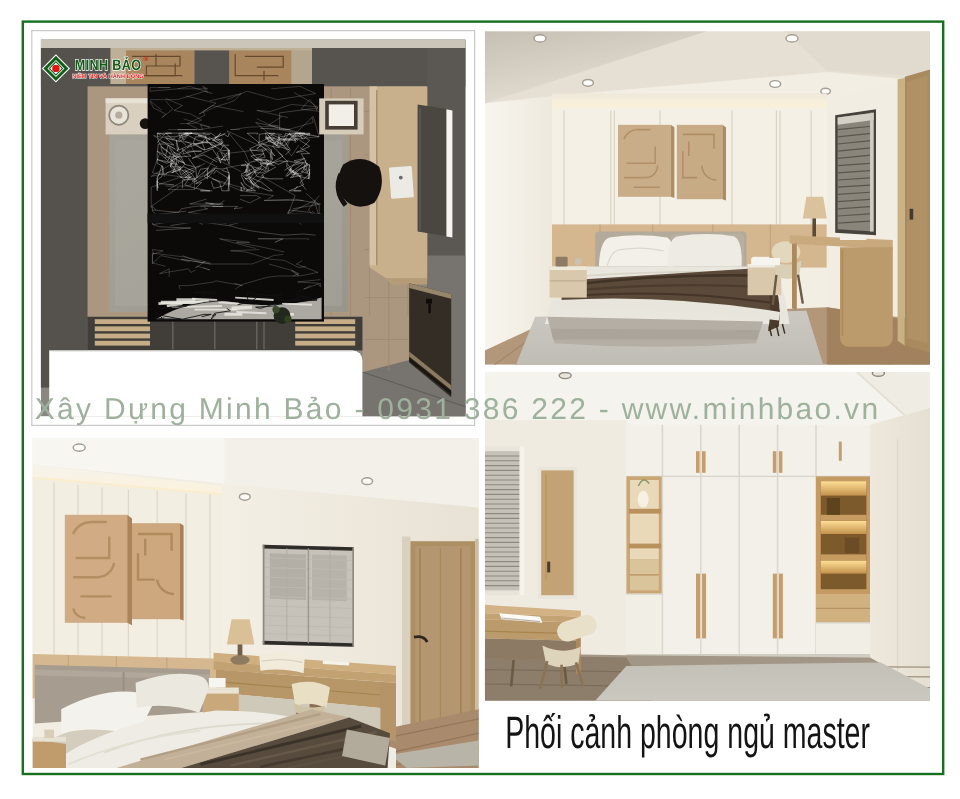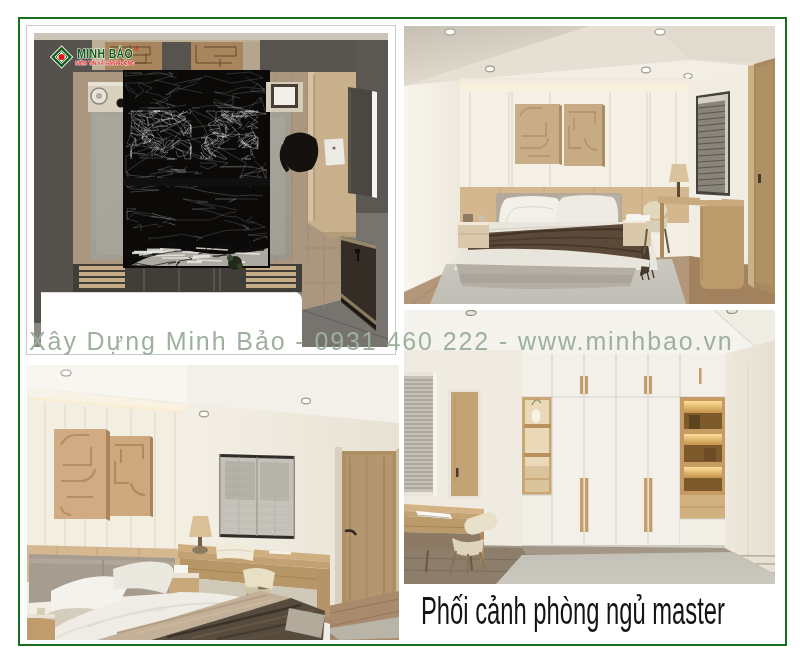--- a/index.html
+++ b/index.html
@@ -781,25 +781,25 @@
 <path d="M48 228 q16 8 32 1 l-2 14 q-14 6 -27 0 z" fill="#ded4bc"></path>
 <g stroke="#8a7356" stroke-width="2.2">
 <line x1="52" y1="241" x2="46" y2="264"></line>
         <line x1="76" y1="242" x2="82" y2="262"></line>
 <line x1="64" y1="244" x2="64" y2="263"></line>
 </g>
 
 </svg>
 </div>
 
-<div class="abs" style="left:29px;top:329px;line-height:1;font-size:25px;letter-spacing:1.9px;color:#9db19c;white-space:nowrap;">Xây Dựng Minh Bảo - 0931 460 222 - www.minhbao.vn</div>
+<div class="abs" style="left:29px;top:329px;line-height:1;font-size:25px;letter-spacing:1.9px;color:#9db19c;white-space:nowrap;">Xây Dựng Minh Bảo - 0931 386 222 - www.minhbao.vn</div>
 
 <div class="abs" style="left:421px;top:592px;line-height:1;font-size:38px;color:#141414;white-space:nowrap;transform:scaleX(0.6256);transform-origin:0 0;">Phối cảnh phòng ngủ master</div>
 
-<div class="abs" style="left:47px;top:42px;width:120px;height:28px;">
+<div class="abs" style="left:32px;top:42px;width:120px;height:28px;">
 <svg width="120" height="28" viewBox="0 0 120 28">
 
 <g transform="translate(14.6,15)">
 <rect x="-8.3" y="-8.3" width="16.6" height="16.6" transform="rotate(45)" fill="#ffffff"></rect>
 <rect x="-7.4" y="-7.4" width="14.8" height="14.8" transform="rotate(45)" fill="#135c1a"></rect>
 <rect x="-5" y="-5" width="10" height="10" transform="rotate(45)" fill="#ffffff"></rect>
 <rect x="-3.9" y="-3.9" width="7.8" height="7.8" transform="rotate(45)" fill="none" stroke="#135c1a" stroke-width="0.9"></rect>
 <circle cx="0" cy="0" r="3.1" fill="#e31513"></circle>
 </g>
 

